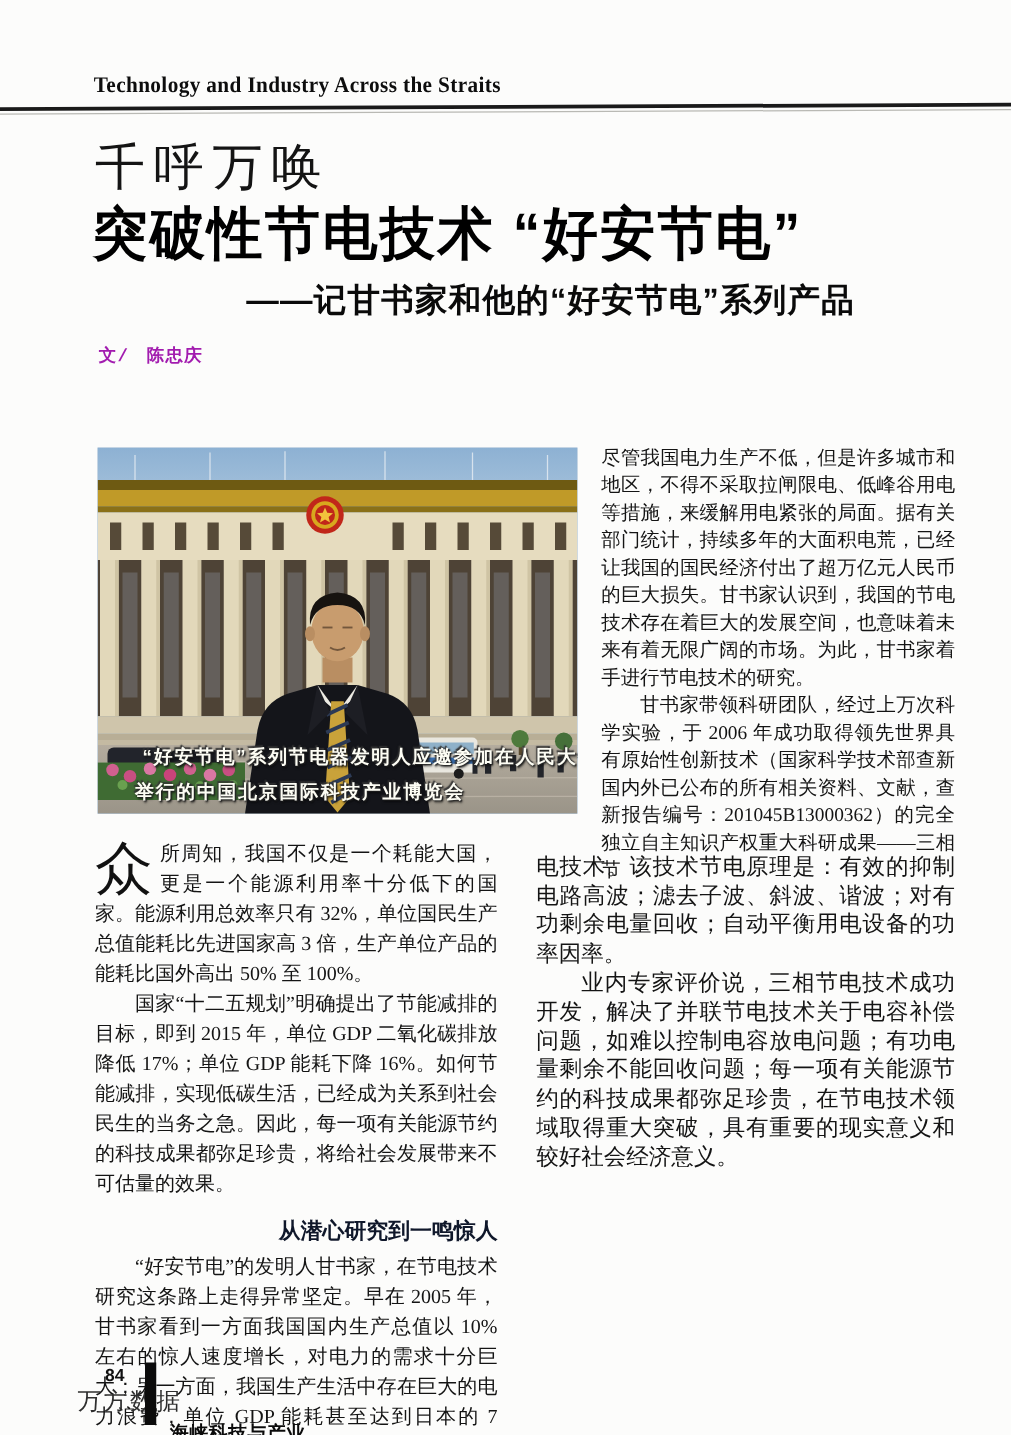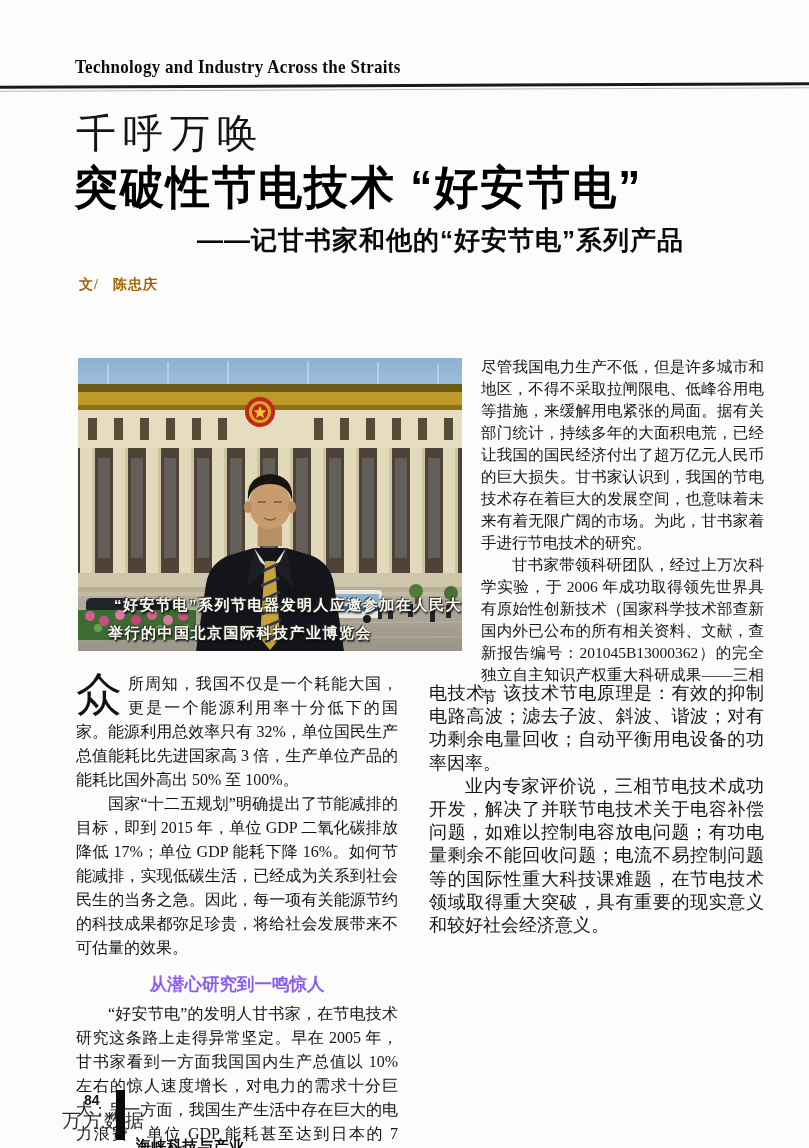--- a/index.html
+++ b/index.html
@@ -32,22 +32,22 @@
     font-weight:900;font-size:44px;letter-spacing:2px;color:#000;
     transform:scaleY(1.04);
   }
   .title-sub{
     position:absolute;left:197px;top:223px;
     font-family:"Liberation Sans","DejaVu Sans",sans-serif;
     font-weight:800;font-size:26px;letter-spacing:1px;color:#0a0a0a;
   }
   .byline{
     position:absolute;left:79px;top:276px;
-    font-family:Liberation Serif, serif;
-    font-size:14px;font-weight:700;color:#a16207;letter-spacing:1px;
+    font-family:Liberation Mono, monospace;
+    font-size:14px;font-weight:700;color:#a21caf;letter-spacing:1px;
   }
   .byline .author{margin-left:14px;}
   
   .photo{
     position:absolute;left:78px;top:358px;width:384px;height:293px;
     overflow:hidden;background:#9db8d2;
   }
   .photo svg{display:block;width:100%;height:100%;}
   .photo-caption{
     position:absolute;
@@ -66,23 +66,23 @@
   .col-right-top{left:481px;top:356px;width:283px;font-size:15.5px;line-height:22px;}
   .col-right-bottom{left:429px;top:682px;width:335px;font-size:18px;line-height:23.2px;}
   .dropcap{
     float:left;
     font-size:46px;line-height:42px;
     padding:2px 6px 0 0;
     font-weight:500;color:#111;
   }
   .section-heading{
     font-family:"Liberation Sans","DejaVu Sans",sans-serif;
-    font-weight:800;font-size:17.5px;color:#8b5cf6;
+    font-weight:800;font-size:17.5px;color:#0f172a;
     margin:12px 0 6px 0 !important;
-    text-align:center;
+    text-align:right;
   }
   
   .footer-pageno{
     position:absolute;left:84px;top:1092px;
     font-family:"Liberation Sans","DejaVu Sans",sans-serif;
     font-weight:700;font-size:14px;color:#111;
   }
   .footer-bar{position:absolute;left:116px;top:1090px;width:9px;height:50px;background:#0b0b0b;z-index:3;}
   .footer-journal{
     position:absolute;left:136px;top:1137px;
@@ -308,21 +308,21 @@
 
   <div class="col col-left">
     <p><span class="dropcap">众</span><span>所周知，我国不仅是一个耗能大国，更是一个能源利用率十分低下的国家。能源利用总效率只有 32%，单位国民生产总值能耗比先进国家高 3 倍，生产单位产品的能耗比国外高出 50% 至 100%。</span></p>
     <p class="indent">国家“十二五规划”明确提出了节能减排的目标，即到 2015 年，单位 GDP 二氧化碳排放降低 17%；单位 GDP 能耗下降 16%。如何节能减排，实现低碳生活，已经成为关系到社会民生的当务之急。因此，每一项有关能源节约的科技成果都弥足珍贵，将给社会发展带来不可估量的效果。</p>
     <p class="section-heading">从潜心研究到一鸣惊人</p>
     <p class="indent">“好安节电”的发明人甘书家，在节电技术研究这条路上走得异常坚定。早在 2005 年，甘书家看到一方面我国国内生产总值以 10% 左右的惊人速度增长，对电力的需求十分巨大；另一方面，我国生产生活中存在巨大的电力浪费，单位 GDP 能耗甚至达到日本的 7 倍。因此，出现在我国国民用电的怪状是：</p>
   </div>
 
   <div class="col col-right-bottom">
     <p>电技术。该技术节电原理是：有效的抑制电路高波；滤去子波、斜波、谐波；对有功剩余电量回收；自动平衡用电设备的功率因率。</p>
-    <p class="indent">业内专家评价说，三相节电技术成功开发，解决了并联节电技术关于电容补偿问题，如难以控制电容放电问题；有功电量剩余不能回收问题；电流不易控制问题等的国际性重大科技课难题，在节电技术领域取得重大突破，具有重要的现实意义和较好社会经济意义。</p>
+    <p class="indent">业内专家评价说，三相节电技术成功开发，解决了并联节电技术关于电容补偿问题，如难以控制电容放电问题；有功电量剩余不能回收问题；每一项有关能源节约的科技成果都弥足珍贵，在节电技术领域取得重大突破，具有重要的现实意义和较好社会经济意义。</p>
   </div>
 
   <div class="footer-pageno">84</div>
   <div class="footer-bar"></div>
   <div class="footer-journal">海峡科技与产业</div>
   <div class="footer-watermark">万方数据</div>
 
 </div>
 
 </body></html>

